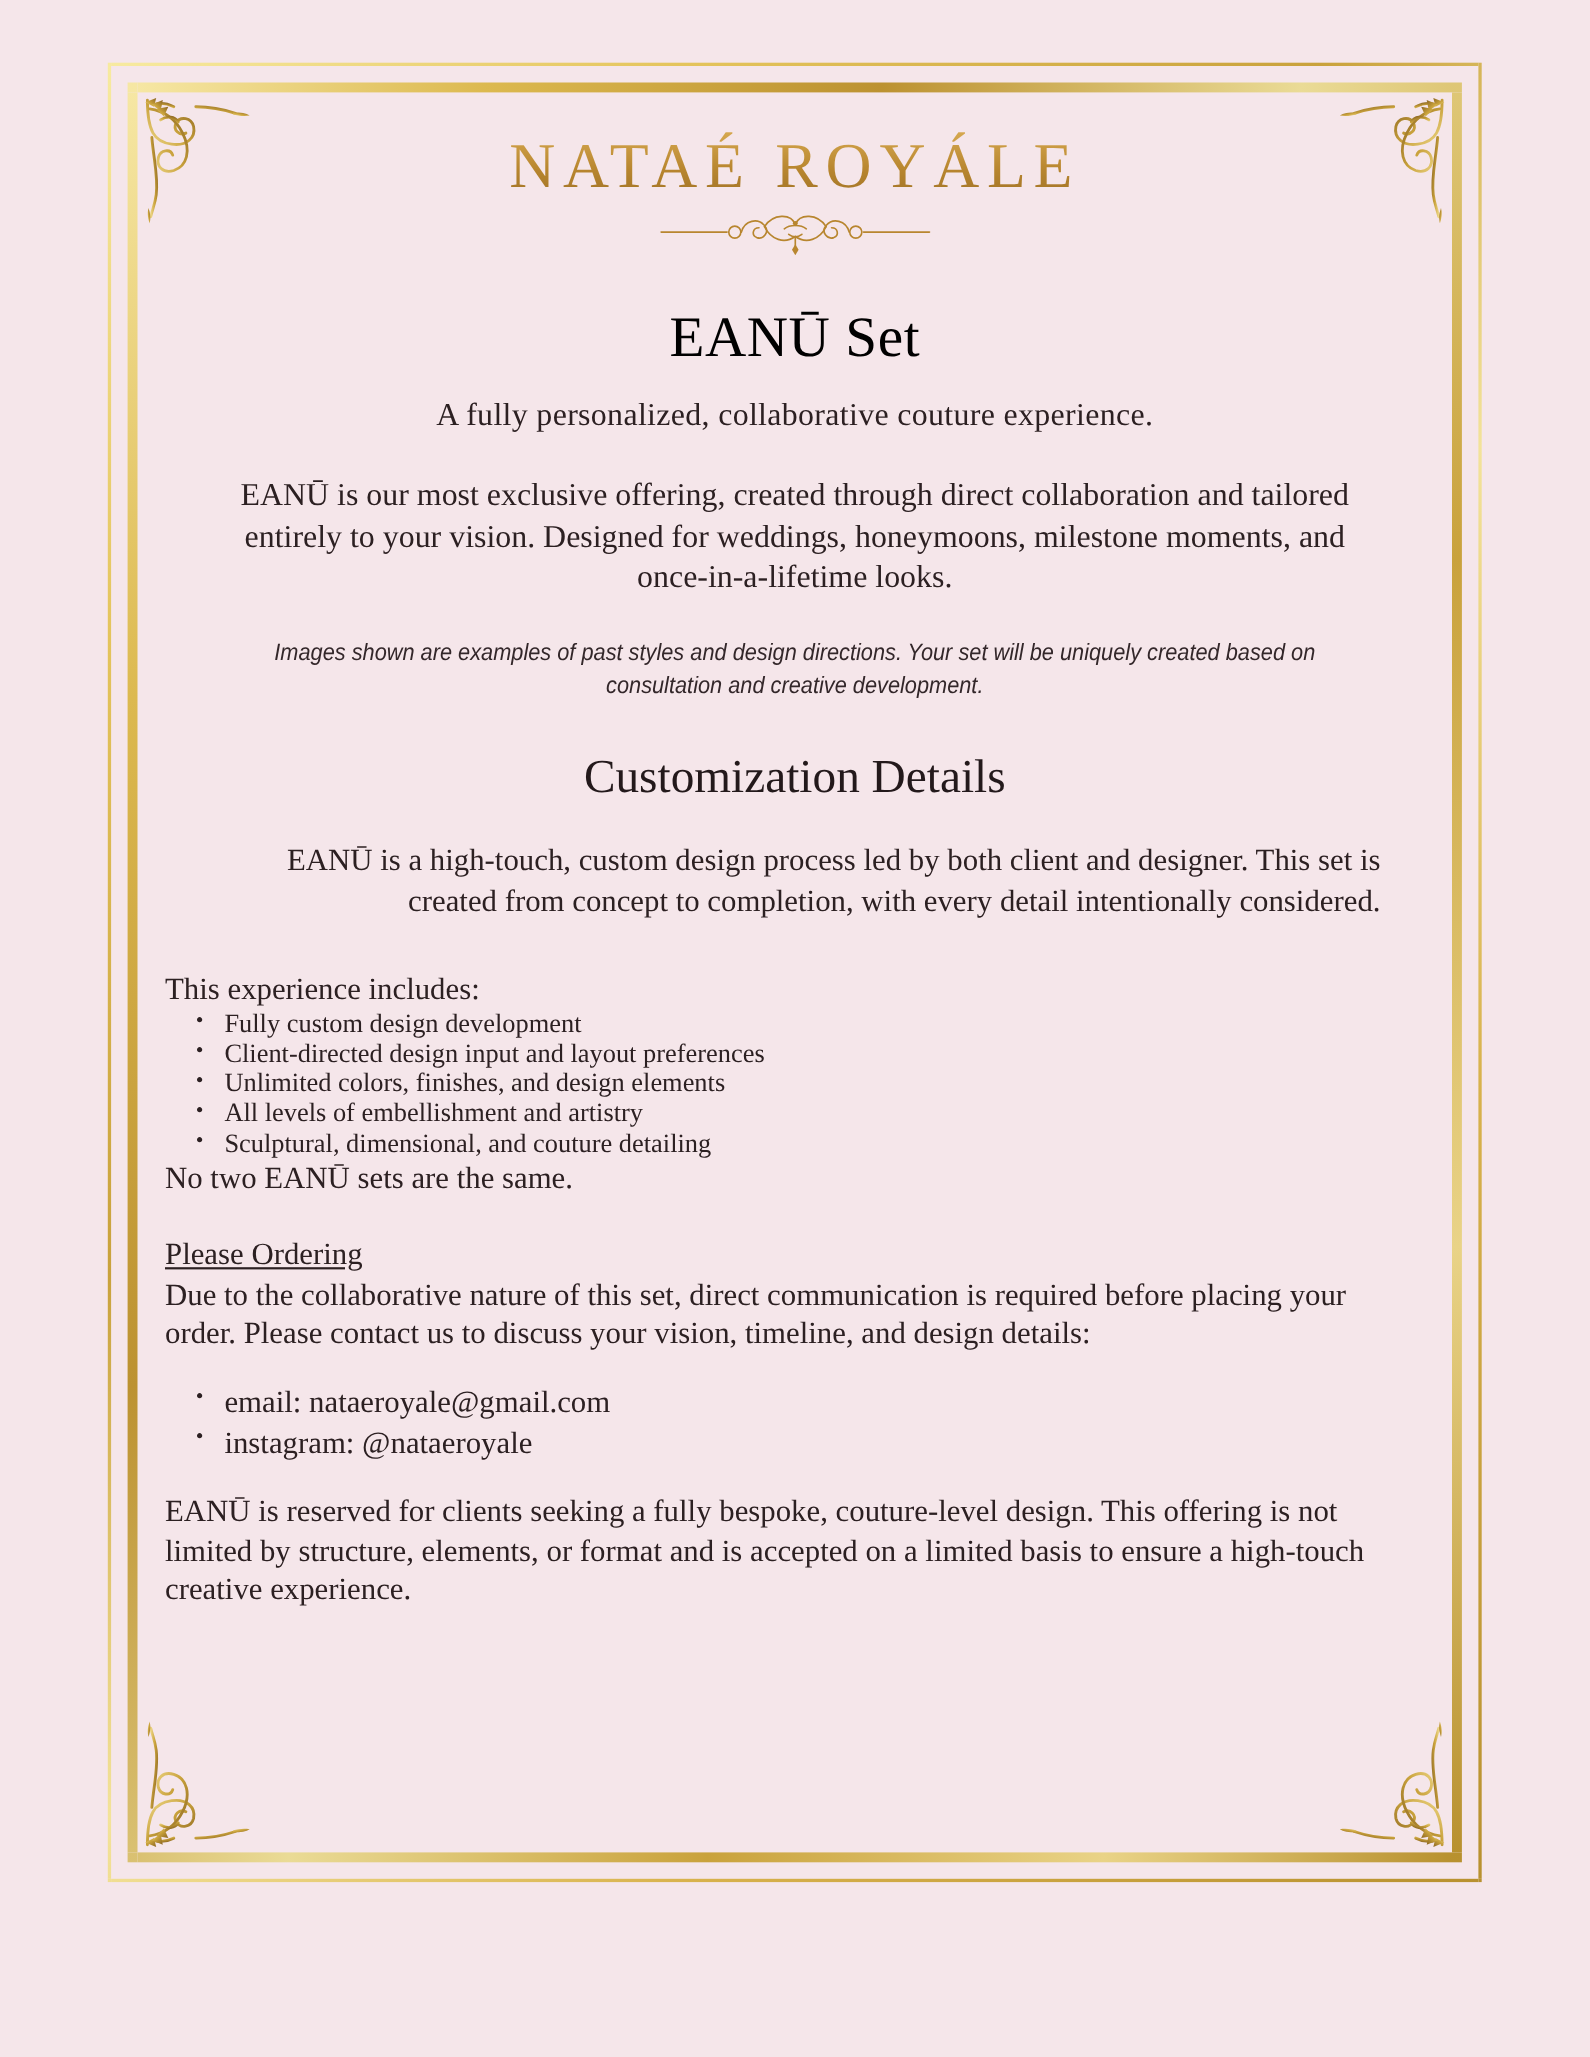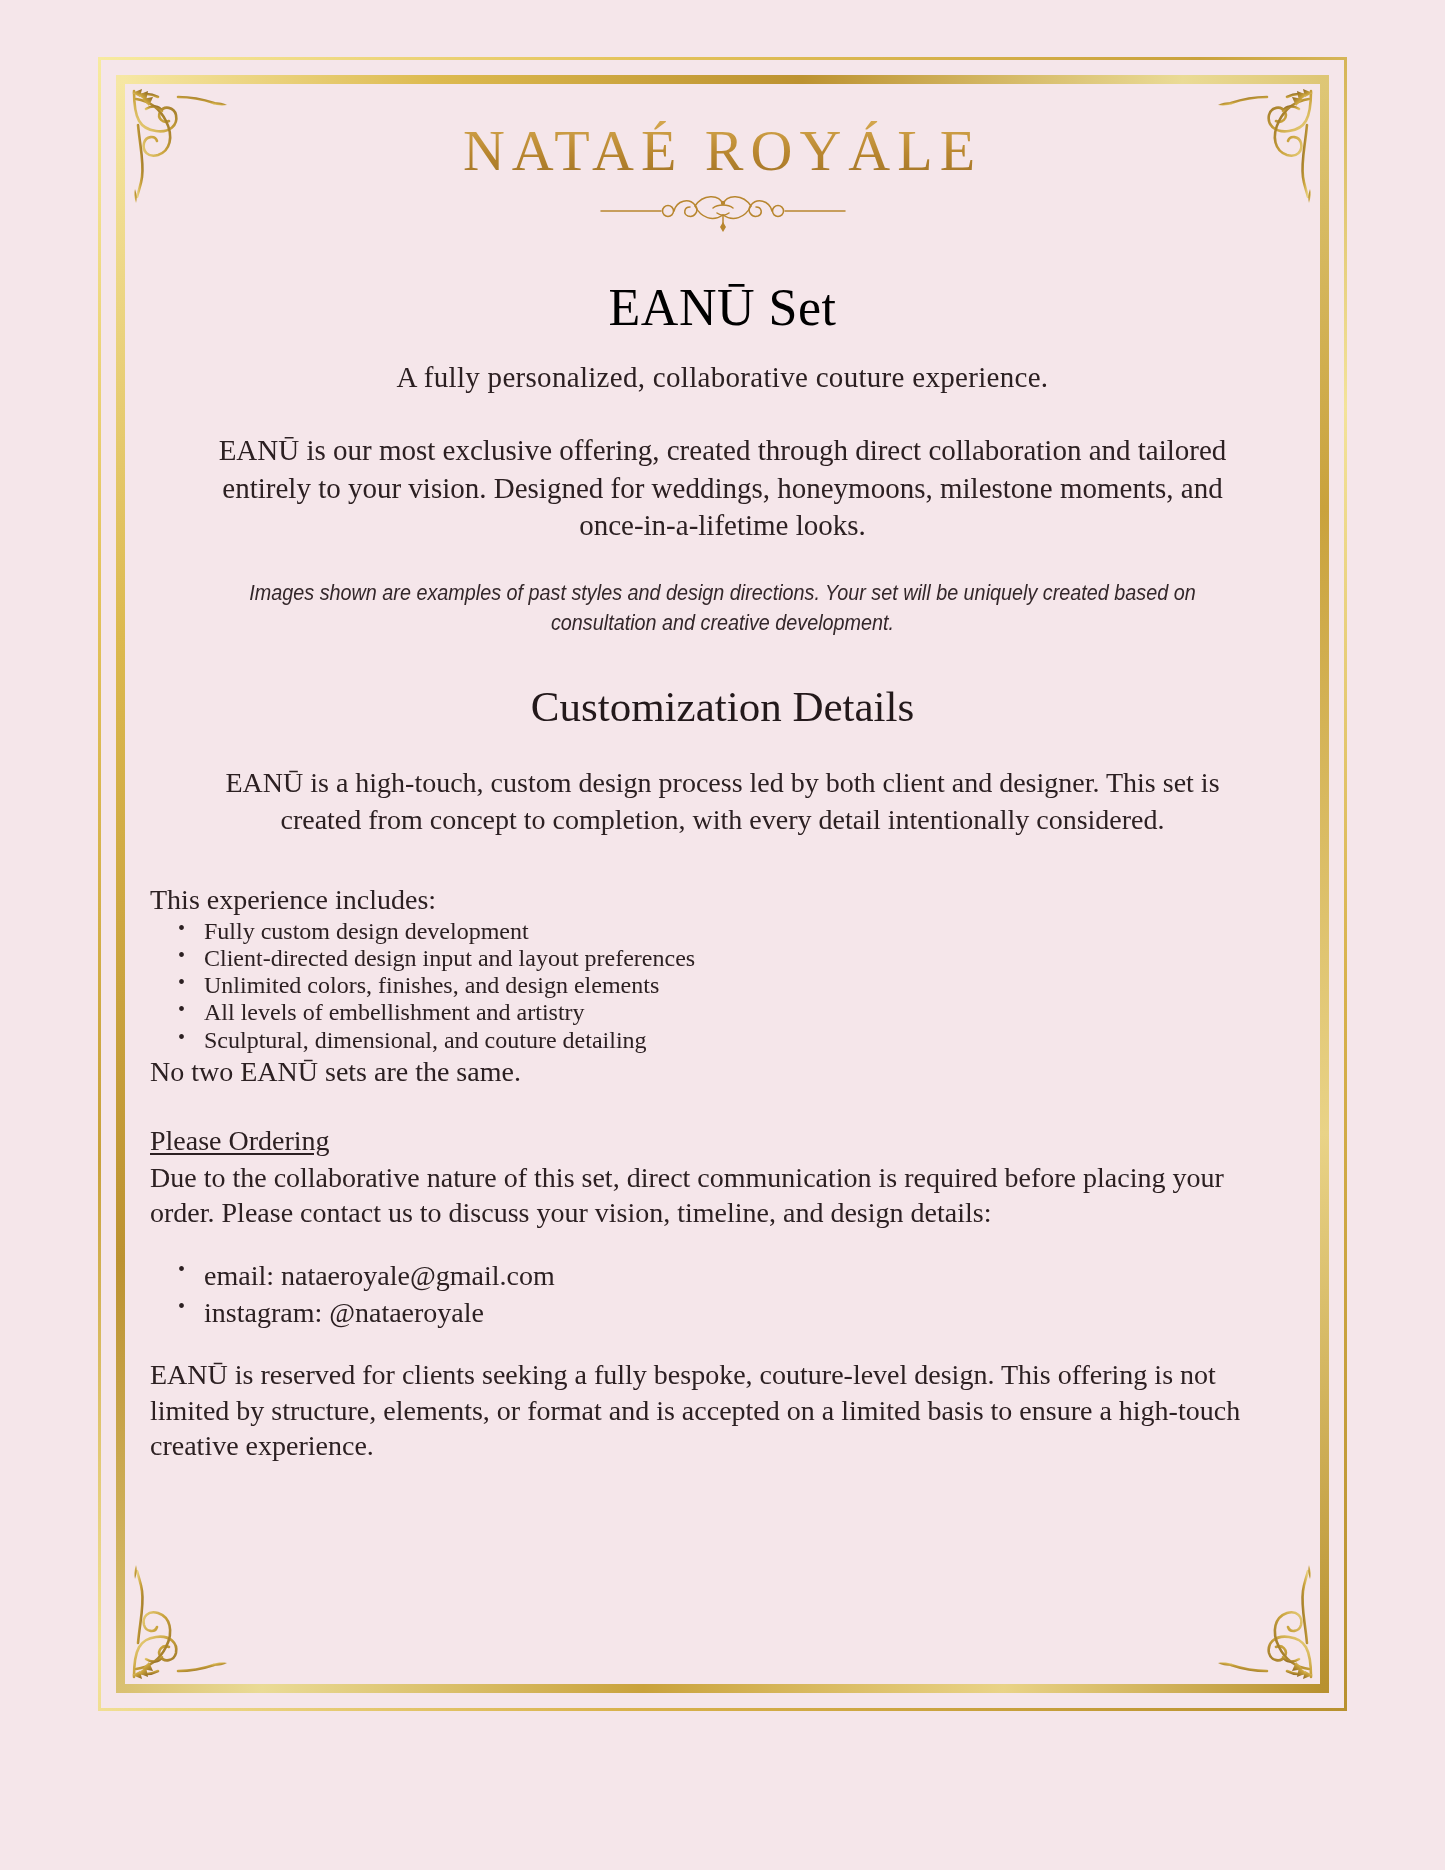--- a/index.html
+++ b/index.html
@@ -124,21 +124,21 @@
 
   h2.section {
     text-align: center;
     font-size: 43px;
     font-weight: 400;
     margin: 44px 0 0;
     color: #23191b;
   }
 
   p.body-center {
-    text-align: center;
+    text-align: right;
     font-size: 28px;
     line-height: 1.30;
     margin: 34px 40px 0;
     color: #2c2022;
   }
 
   .block-left {
     margin-top: 44px;
     font-size: 28px;
     line-height: 1.30;

